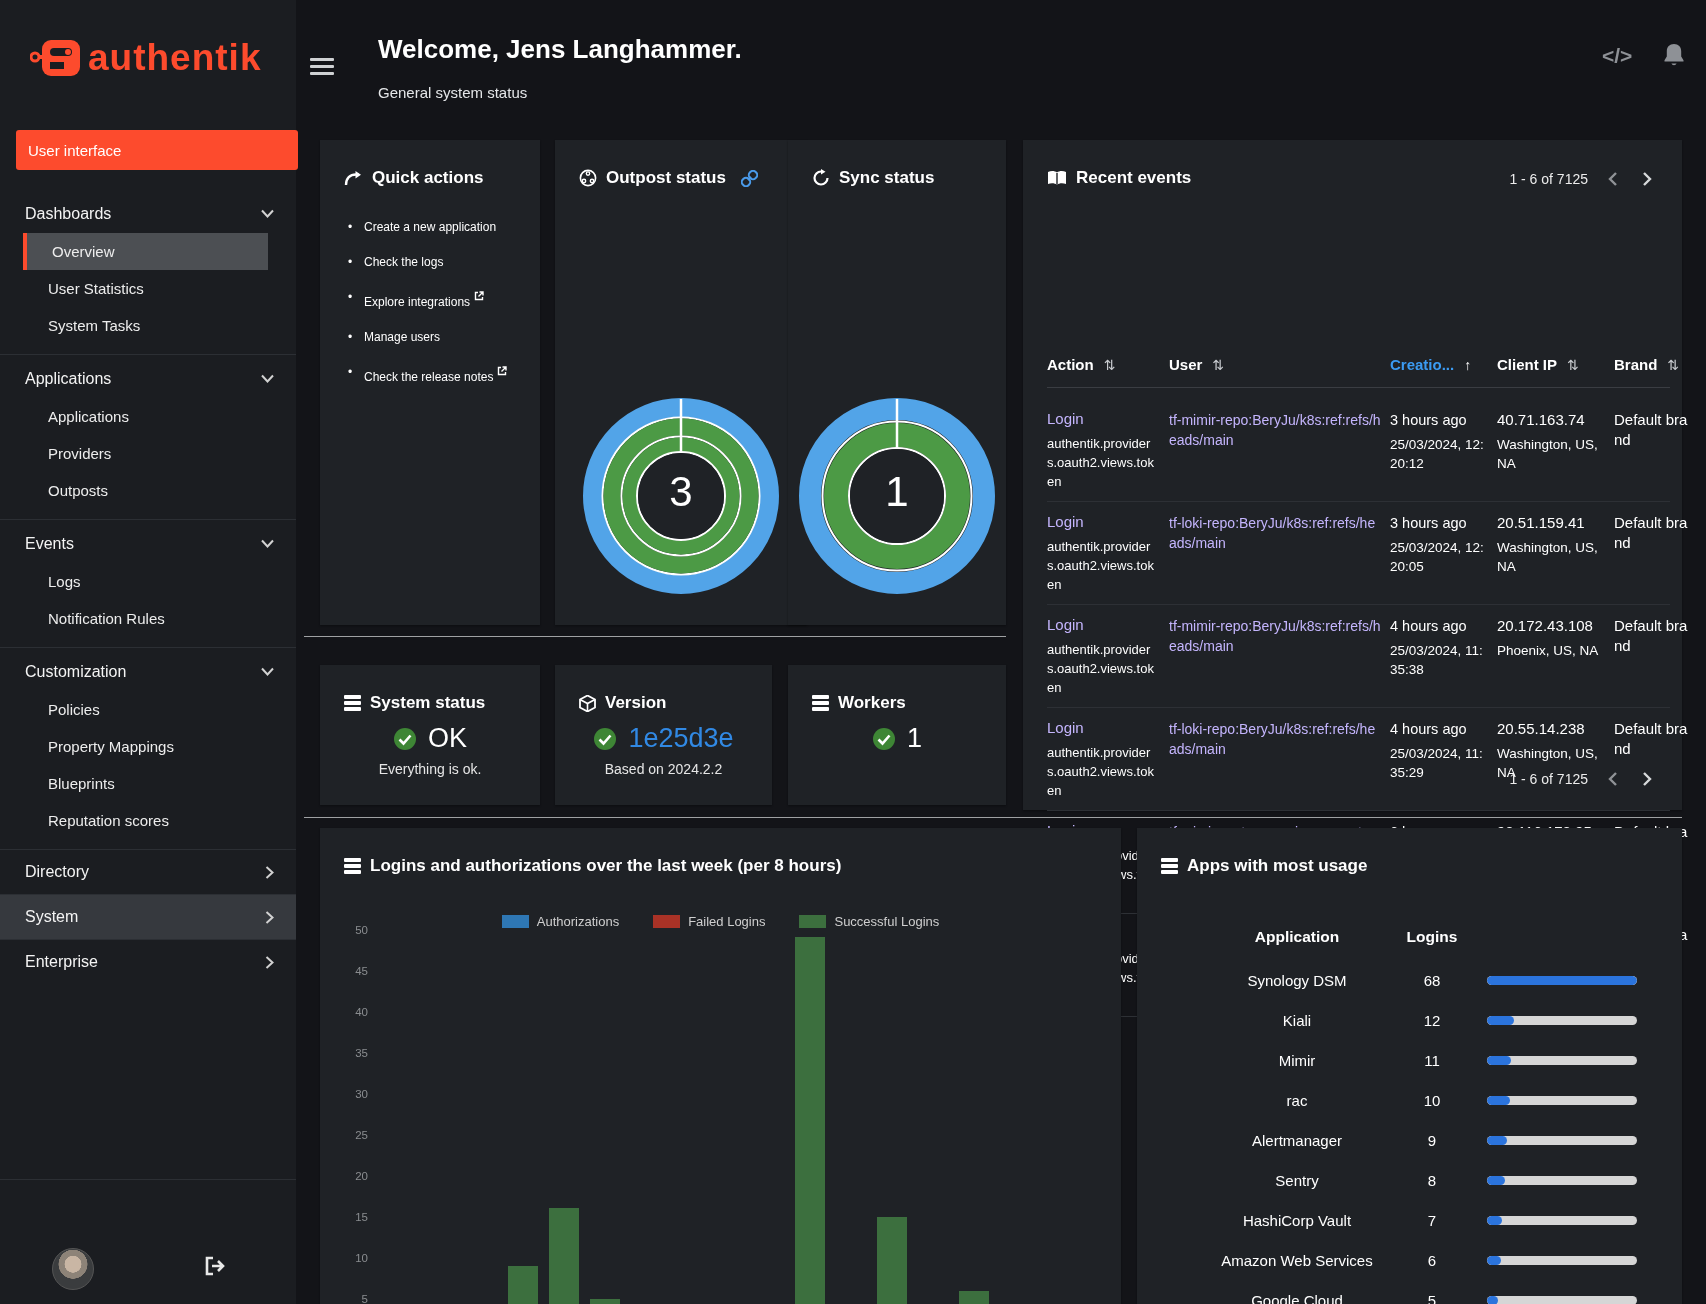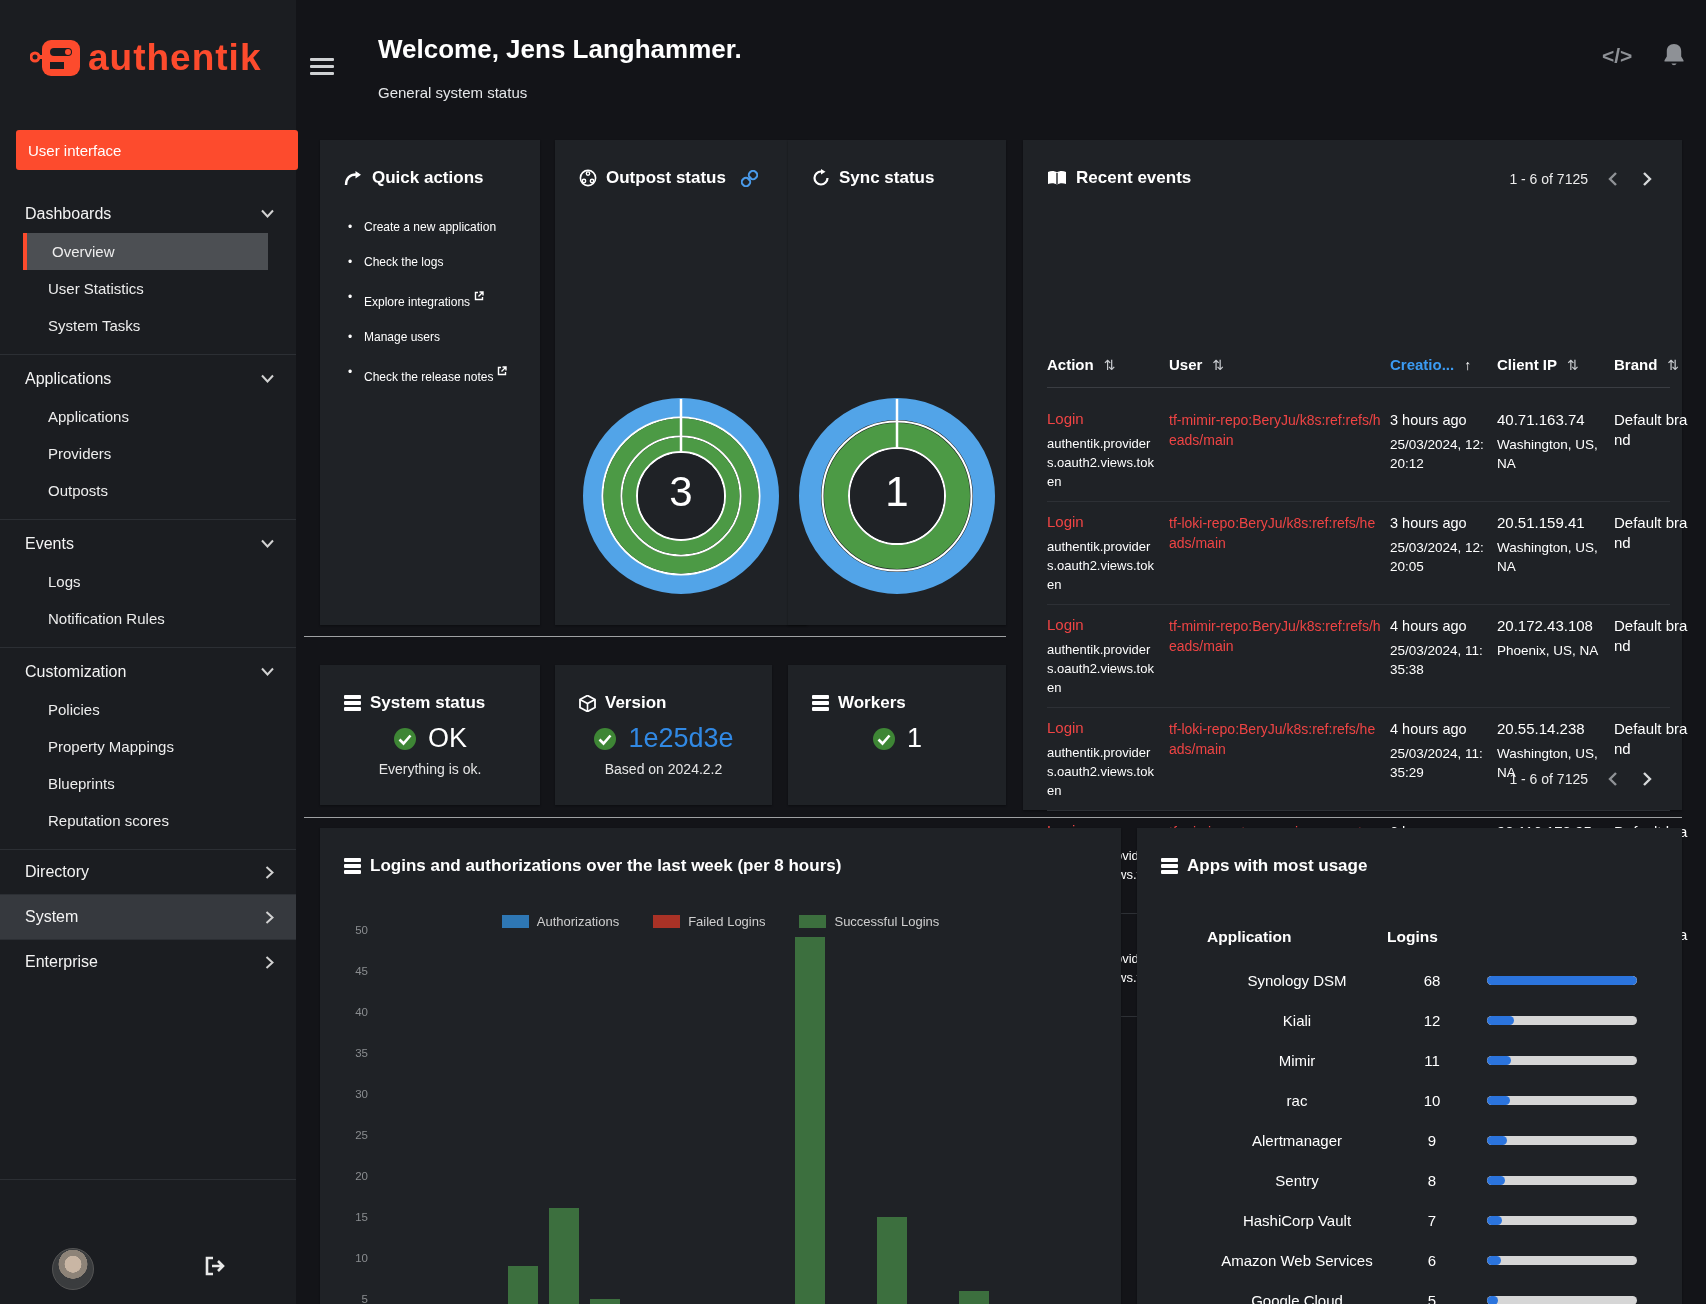--- a/index.html
+++ b/index.html
@@ -81,21 +81,21 @@
   .ev-head { position:absolute; left:24px; top:216px; right:12px; display:grid;
              grid-template-columns:122px 221px 107px 117px 1fr; font-size:15px; font-weight:bold;
              padding-bottom:14px; border-bottom:1px solid #3a3d42; }
   .ev-head .hc { display:flex; gap:10px; align-items:center; cursor:pointer; }
   .sorticon { font-size:14px; color:#c9ccd0; font-weight:normal; }
   .hc.sorted { color:#3b9bf2; }
   .hc.sorted .sorticon { color:#fff; }
   .ev-rows { position:absolute; left:24px; top:259px; right:12px; }
   .ev-row { display:grid; grid-template-columns:122px 221px 107px 117px 1fr;
             border-bottom:1px solid #2d3035; padding:11px 0 10px 0; min-height:82px; }
-  .ev-row a { color:#ef4444; text-decoration:none; cursor:pointer; }
+  .ev-row a { color:#c4b5fd; text-decoration:none; cursor:pointer; }
   .ev-act a { font-size:15px; }
   .ev-ctx { font-size:13px; color:#fdfdfd; line-height:19px; width:112px; word-break:break-all; margin-top:6px; }
   .ev-user a { font-size:14px; line-height:20px; display:block; width:212px; word-break:break-all; }
   .ev-when { font-size:14.5px; line-height:20px; }
   .ev-when .sub { font-size:13.5px; margin-top:5px; width:100px; word-break:break-all; line-height:19px; }
   .ev-ip { font-size:15px; line-height:20px; }
   .ev-ip .sub { font-size:13.5px; margin-top:5px; width:112px; line-height:19px; }
   .ev-brand { font-size:15px; line-height:20px; width:80px; word-break:break-all; }
 
   
@@ -109,21 +109,21 @@
             gap:34px; font-size:13px; color:#cfcfcf; }
   .legend .li { display:flex; align-items:center; gap:8px; }
   .sw { width:27px; height:13px; display:inline-block; }
   .ylab { position:absolute; width:34px; text-align:right; font-size:11.5px; color:#8a8d90;
           transform:translateY(-50%); }
   .bar { position:absolute; width:30px; }
 
   
   .ap-head { position:absolute; left:70px; top:100px; width:460px; display:grid;
              grid-template-columns:180px 90px 170px; font-size:15.5px; font-weight:bold; }
-  .ap-head div { }
+  .ap-head div { text-align:center; }
   .ap-rows { position:absolute; left:70px; top:132px; width:460px; }
   .ap-row { display:grid; grid-template-columns:180px 90px 170px; align-items:center;
             min-height:40px; font-size:15px; }
   .ap-row .an { text-align:center; line-height:21px; padding:0 10px; }
   .ap-row .av { text-align:center; }
   .track { width:150px; height:9px; background:#d6d6d6; border-radius:5px; overflow:hidden;
            justify-self:center; }
   .fill { height:100%; background:#2b74dd; border-radius:5px; }
 </style>
 </head>

